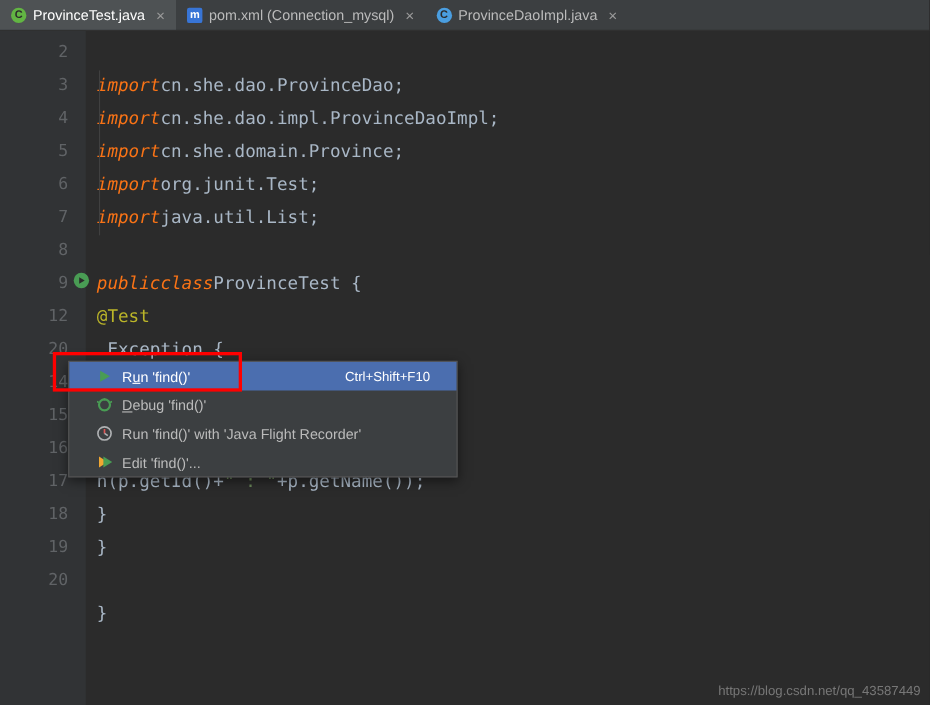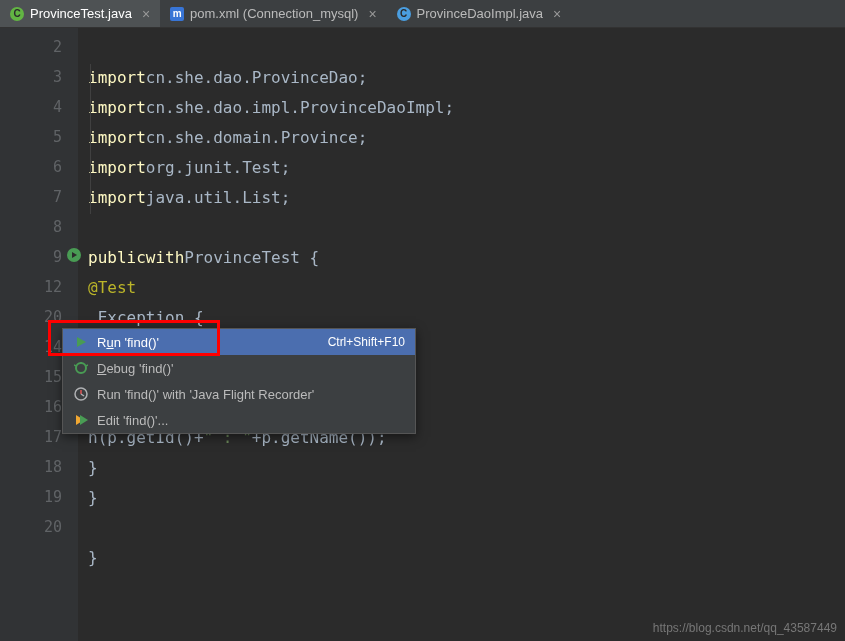--- a/index.html
+++ b/index.html
@@ -98,40 +98,40 @@
       padding-left: 10px;
       position: relative;
     }
     .code-line {
       height: 30px;
       display: flex;
       align-items: center;
       font-size: 16px;
       white-space: pre;
     }
-    .kw { color: #fef9c3; }
+    .kw { color: #f97316; font-style: italic; }
     .ann { color: #bbb529; }
     .str { color: #6a8759; }
     .context-menu {
       position: absolute;
       left: 62px;
       top: 328px;
       background: #3c3f41;
       border: 1px solid #555;
       box-shadow: 0 3px 10px rgba(0,0,0,0.5);
       width: 354px;
       font-family: 'Segoe UI', sans-serif;
       font-size: 13px;
       z-index: 100;
     }
     .menu-item {
       display: flex;
       align-items: center;
       height: 26px;
-      padding: 0 10px;
+      padding: 0 24px;
       color: #bbbbbb;
       cursor: pointer;
       gap: 8px;
     }
     .menu-item.selected {
       background: #4b6eaf;
       color: #ffffff;
     }
     .menu-icon {
       width: 16px;
@@ -261,21 +261,21 @@
 
   <div class="code-area">
     <div class="indent-guide" style="left:12px; top:36px; height:150px;"></div>
     <div class="code-line"></div>
     <div class="code-line"> <span class="kw">import</span> <span>cn.she.dao.ProvinceDao;</span></div>
     <div class="code-line"> <span class="kw">import</span> <span>cn.she.dao.impl.ProvinceDaoImpl;</span></div>
     <div class="code-line"> <span class="kw">import</span> <span>cn.she.domain.Province;</span></div>
     <div class="code-line"> <span class="kw">import</span> <span>org.junit.Test;</span></div>
     <div class="code-line"> <span class="kw">import</span> <span>java.util.List;</span></div>
     <div class="code-line"></div>
-    <div class="code-line"> <span class="kw">public</span> <span class="kw">with</span> <span>ProvinceTest {</span></div>
+    <div class="code-line"> <span class="kw">public</span> <span class="kw">class</span> <span>ProvinceTest {</span></div>
     <div class="code-line">     <span class="ann">@Test</span></div>
     <div class="code-line">                                   <span> Exception {</span></div>
     <div class="code-line">                                    <span> ProvinceDaoImpl();</span></div>
     <div class="code-line">                                    <span> dao.findAll();</span></div>
     <div class="code-line">                                    <span>){</span></div>
     <div class="code-line">                                    <span>n(p.getId()+</span><span class="str">" : "</span><span>+p.getName());</span></div>
     <div class="code-line">         <span>}</span></div>
     <div class="code-line">     <span>}</span></div>
     <div class="code-line"></div>
     <div class="code-line"> <span>}</span></div>

